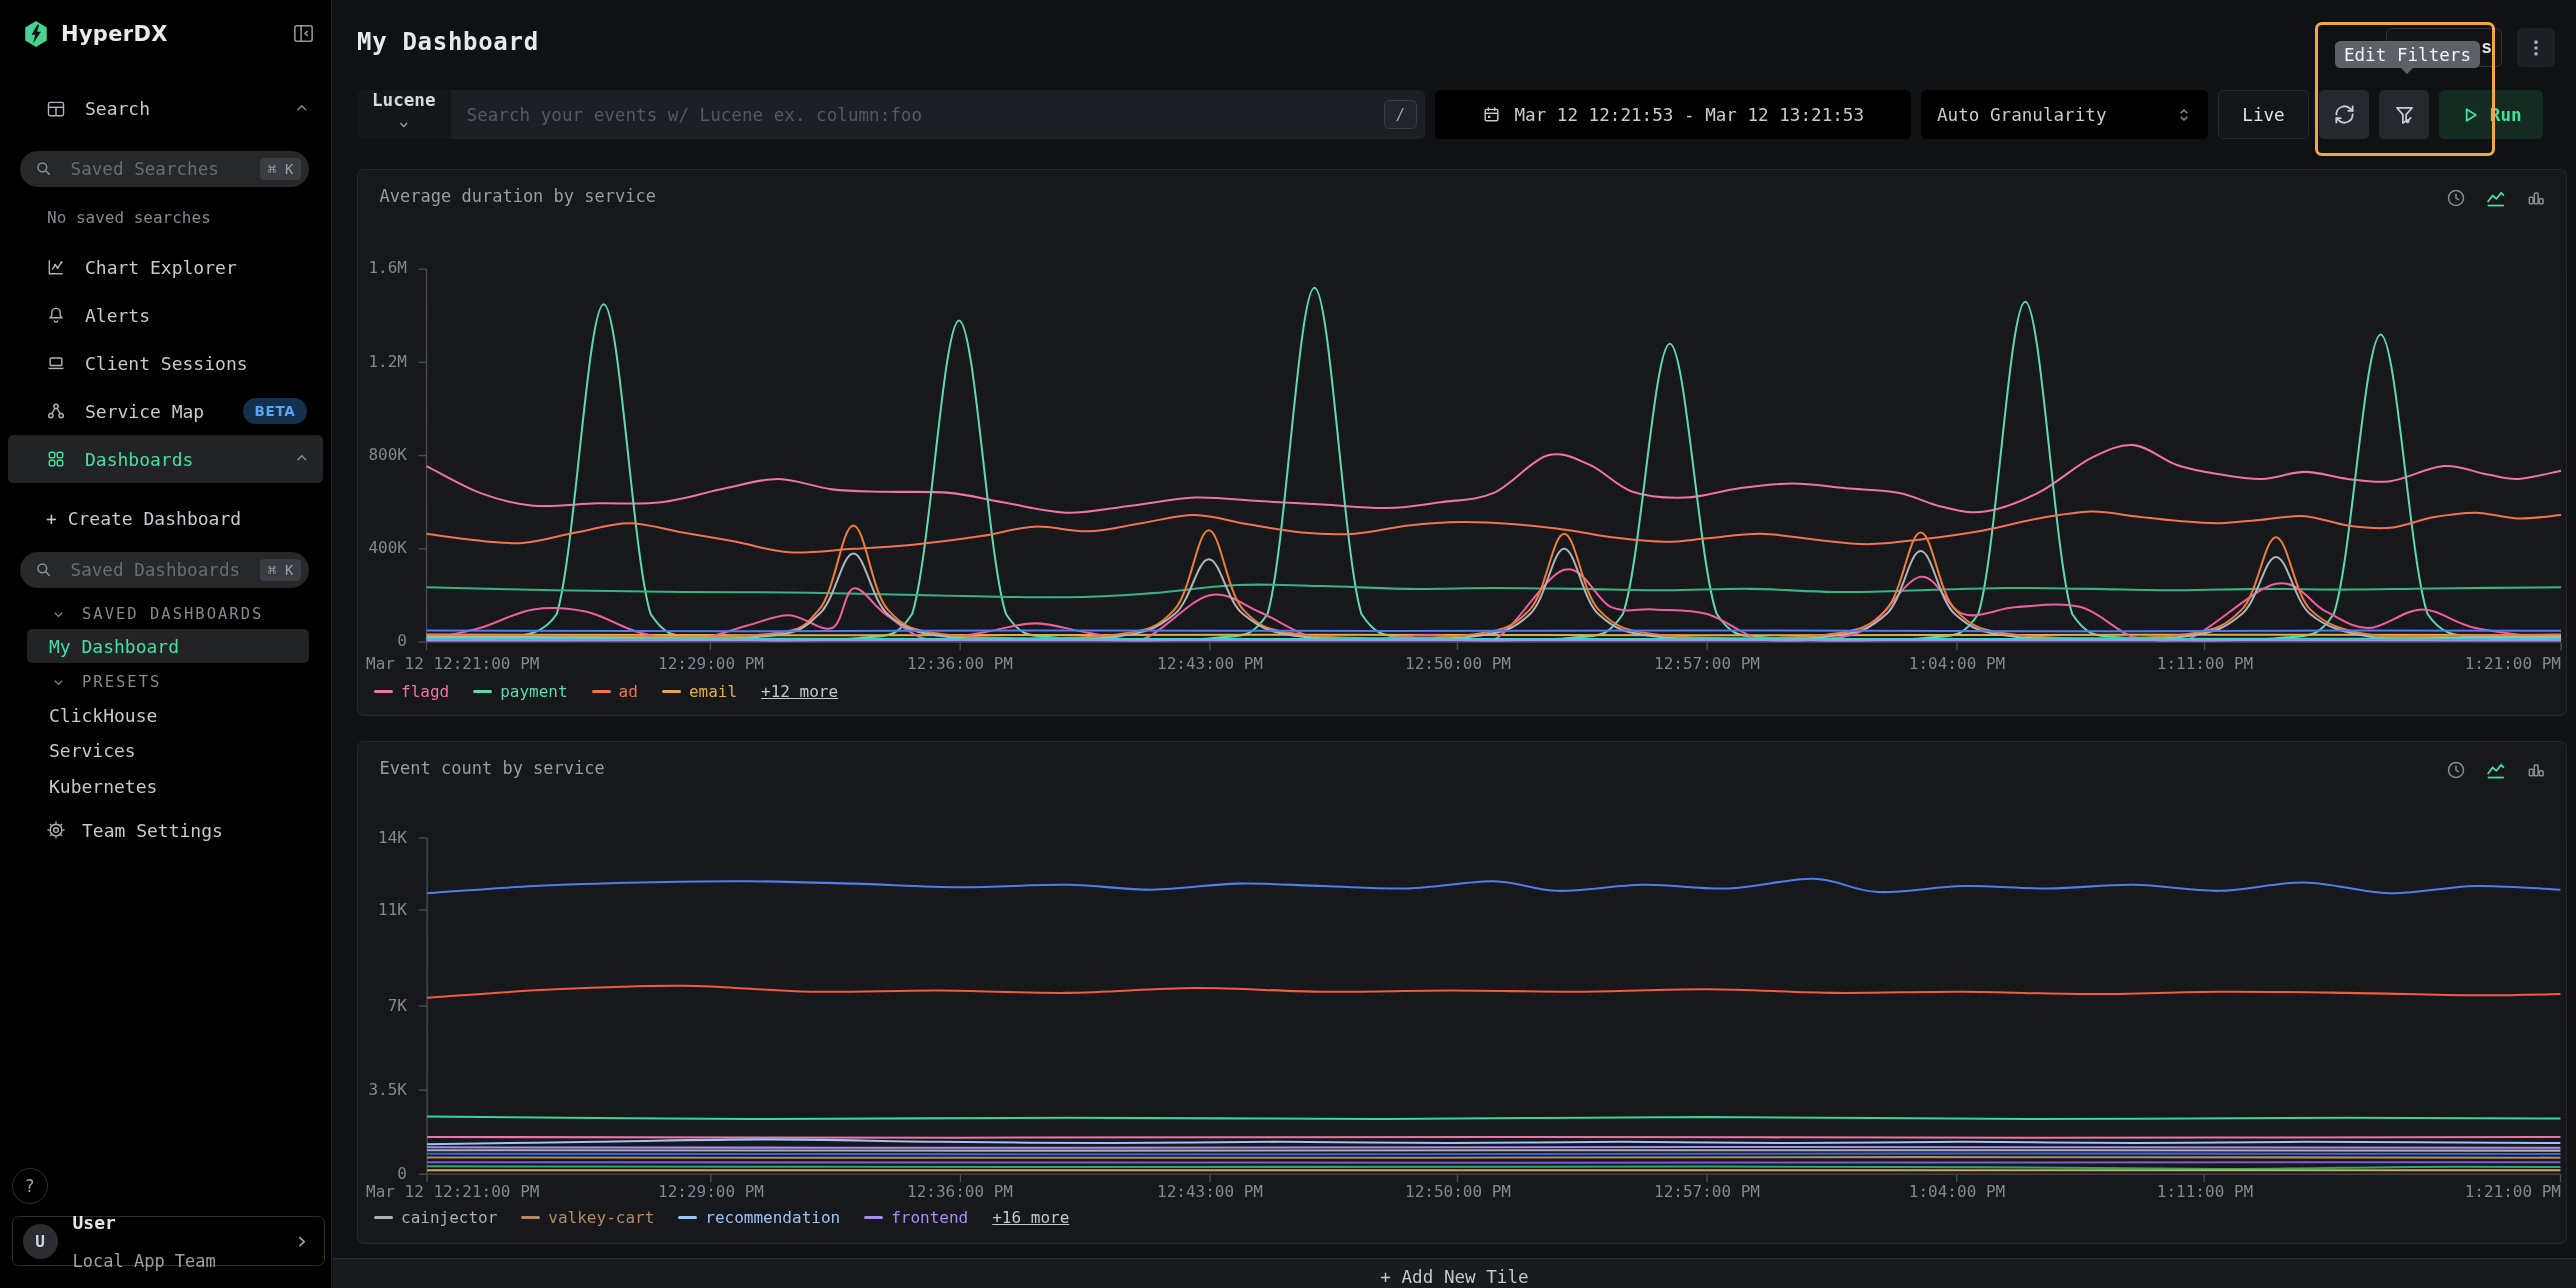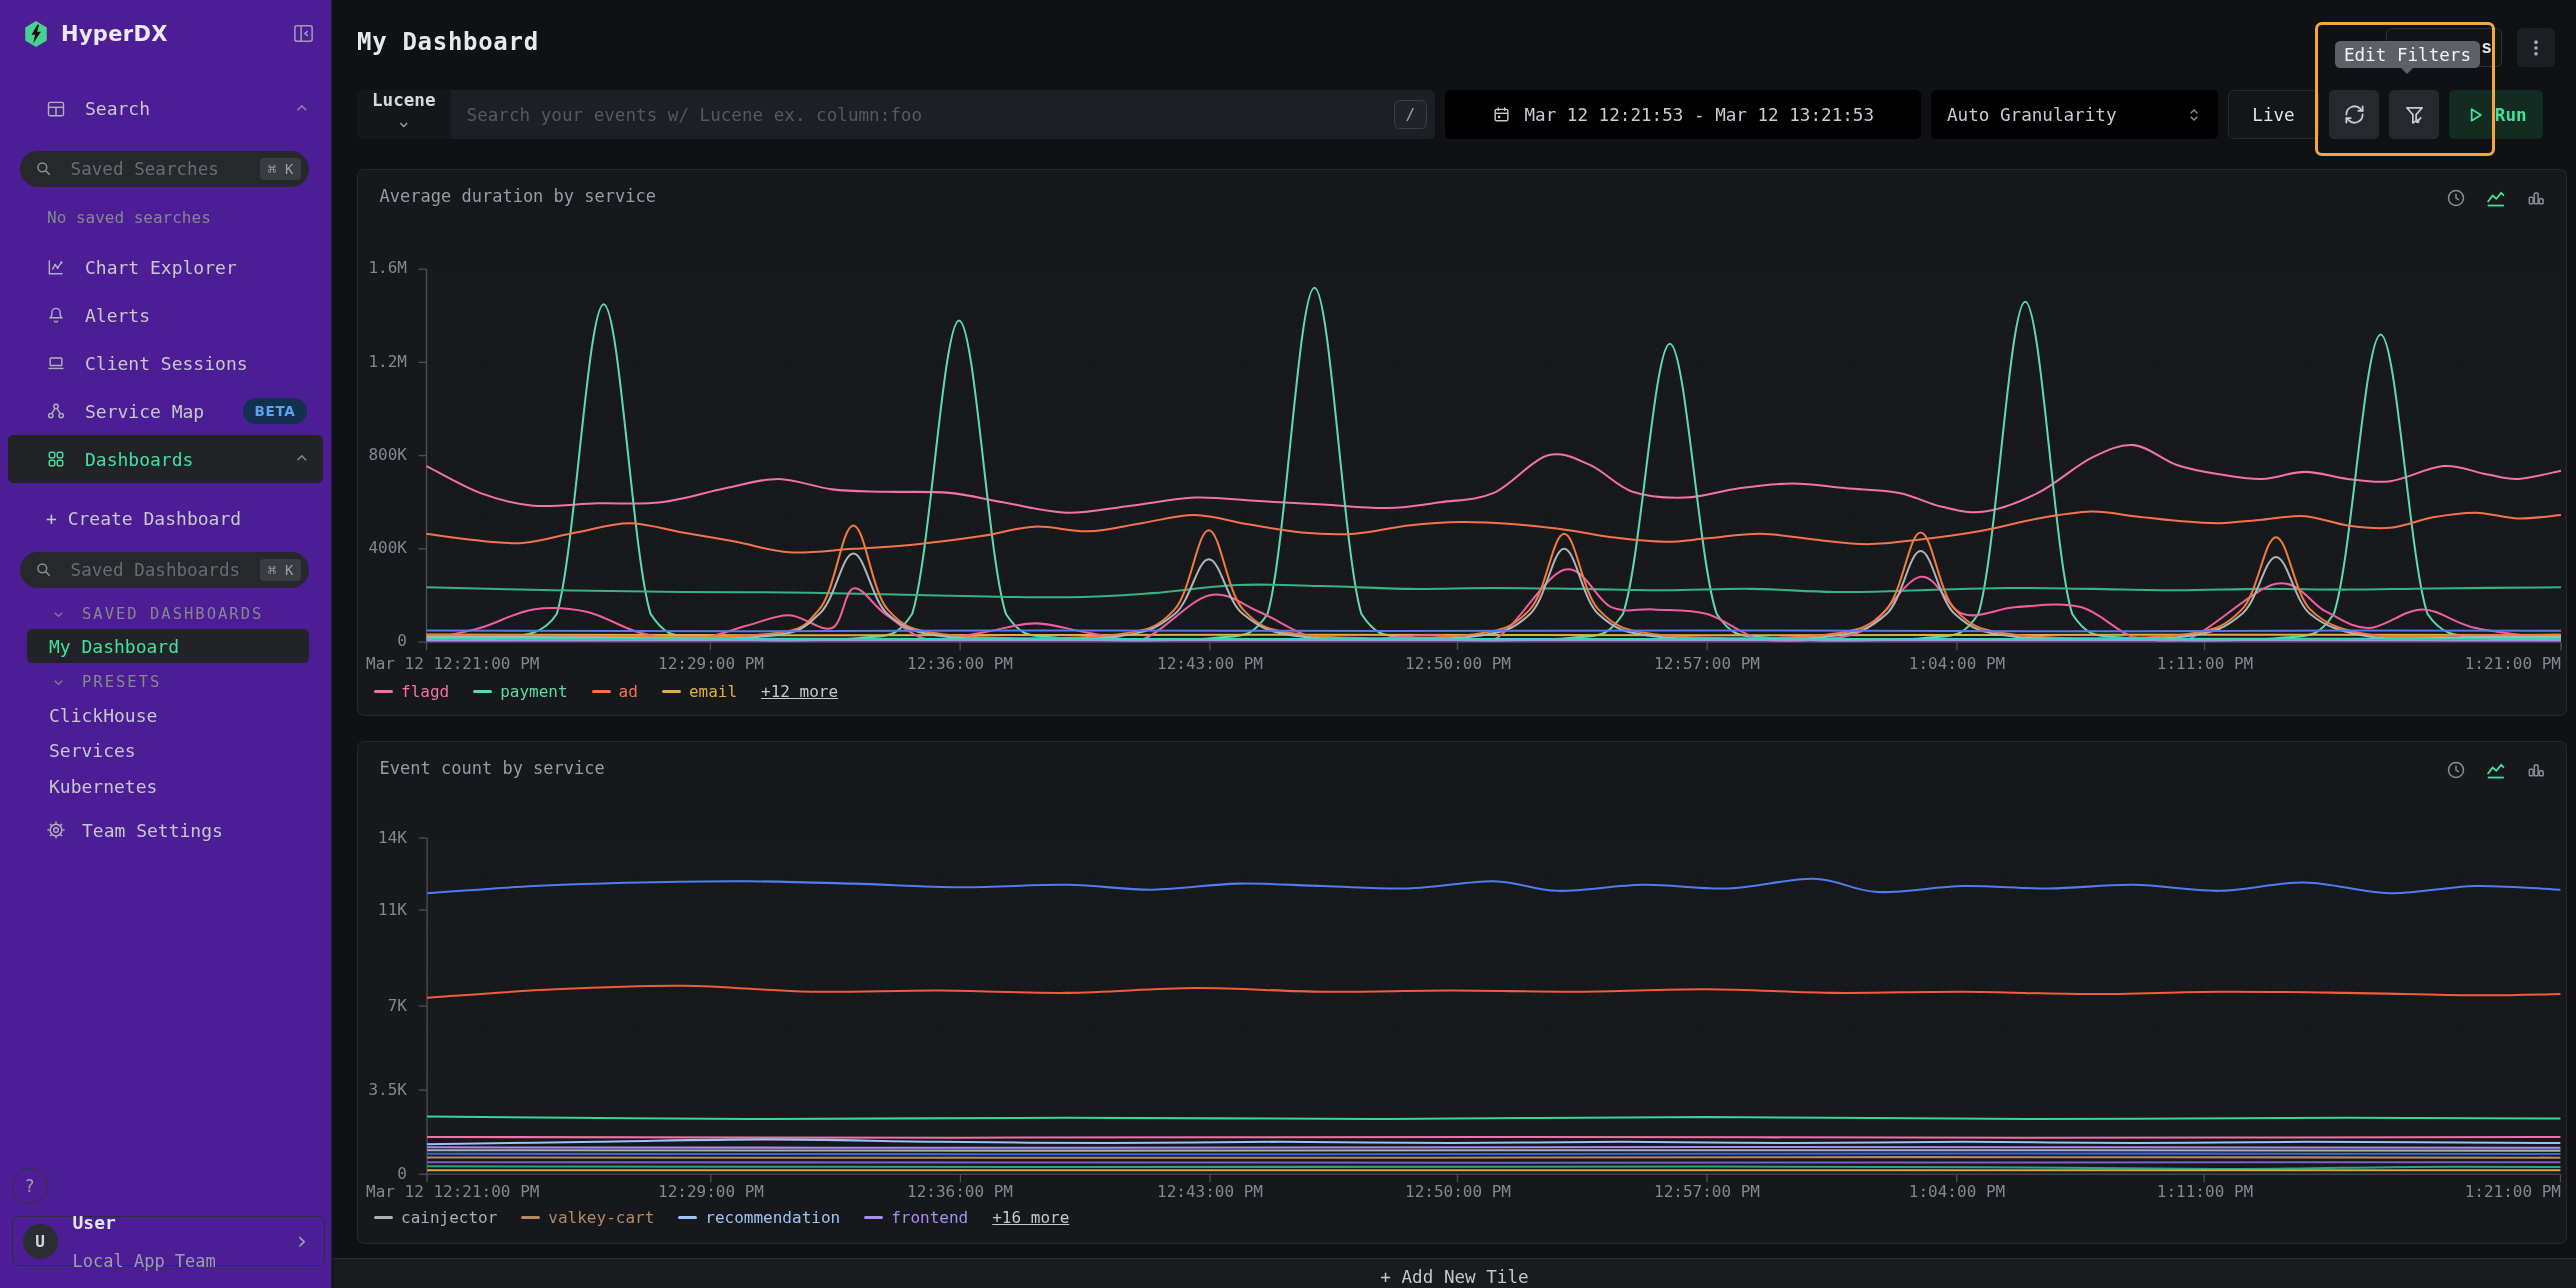--- a/index.html
+++ b/index.html
@@ -1,21 +1,21 @@
 <!DOCTYPE html>
 <html style="font-size:10.8px"><head>
 <meta charset="utf-8">
 <style>
   * { margin:0; padding:0; box-sizing:border-box; }
   html,body { width:2576px; height:1289px; overflow:hidden; }
   body { background:#101114; font-family:"DejaVu Sans Mono",monospace; color:#c6c9ce; position:relative; }
   svg { display:block; }
 
   
-  .sidebar { position:absolute; left:0; top:0; width:332px; height:1289px; background:#4c1d95; border-right:0.7px solid #222428; z-index:5; }
+  .sidebar { position:absolute; left:0; top:0; width:332px; height:1289px; background:#000000; border-right:0.7px solid #222428; z-index:5; }
   .logo-row { position:absolute; left:23px; top:17.6px; right:16px; height:32px; display:flex; align-items:center; }
   .logo-name { margin-left:12px; font-family:"DejaVu Sans",sans-serif; font-weight:bold; font-size:21px; color:#e8eaec; letter-spacing:0.3px; }
   .collapse-btn { margin-left:auto; opacity:.85; }
   .nav-search-row { position:absolute; left:46px; right:20px; top:91px; height:35px; display:flex; align-items:center; gap:19px; font-size:18px; color:#c6c9ce; }
   .row-chevron { margin-left:auto; opacity:.8; }
   .pill { position:absolute; left:20px; right:21.6px; height:36px; background:#26282c; border-radius:18px; display:flex; align-items:center; padding:0 8px 0 15px; }
   .pill-searches { top:151px; } .pill-dashboards { top:552px; }
   .pill .ph { color:#686c74; font-size:17.6px; margin-left:18px; flex:1; }
   .kbd { background:#393c41; border-radius:4px; color:#9ba0a7; font-size:14px; padding:3.4px 8px; white-space:nowrap; }
   .no-saved { position:absolute; left:47px; top:208px; font-size:16px; color:#84888f; }
@@ -46,21 +46,21 @@
   .controls { position:absolute; left:357px; top:90px; width:2186px; height:49px; display:flex; gap:10px; z-index:10; }
   .searchbar { flex:1; display:flex; background:#1d1f24; border-radius:5.4px; overflow:hidden; align-items:center; }
   .lucene-seg { height:100%; display:flex; align-items:center; gap:8px; padding:0 15px; background:#15161a; color:#d6d8db; font-size:17.6px; font-weight:bold;flex-direction:column; }
   .search-ph { flex:1; padding-left:16px; color:#55595f; font-size:17.6px; white-space:nowrap; overflow:hidden; }
   .slash-key { margin-right:8px; background:#222429; border:0.7px solid #3a3d43; border-radius:5.4px; color:#9ba0a7; font-size:16px; padding:4px 10.8px; }
   .btn { background:#000000; border-radius:5.4px; display:flex; align-items:center; justify-content:center; color:#c8cbd0; font-size:17.6px; }
   .date-btn { width:476px; gap:13.5px; white-space:nowrap; }
   .gran-btn { width:287px; justify-content:space-between; padding:0 16px; }
   .live-btn { width:91px; background:#131519; border:0.7px solid #26292e; color:#e2e4e7; }
   .icon-btn { width:50px; background:#26282d; }
-  .run-btn { width:94px; background:#142b21; color:#42e09c; font-weight:bold; gap:9.5px; }
+  .run-btn { width:104px; background:#142b21; color:#42e09c; font-weight:bold; gap:9.5px; }
   .kebab-btn { position:absolute; left:2517px; top:28px; width:38px; height:39px; background:#1d1f24; border-radius:5.4px; display:flex; align-items:center; justify-content:center; z-index:10; }
   .partial-btn { position:absolute; left:2386px; top:28px; width:116px; height:39px; border:0.7px solid #30333a; border-radius:5.4px; background:#131418; color:#e4e6e9; font-weight:bold; font-size:17.6px; display:flex; align-items:center; justify-content:flex-end; padding-right:9.5px; z-index:20; }
   .tooltip { position:absolute; left:2335px; top:41px; width:145px; height:27px; background:#5d6066; border-radius:5.4px; color:#f2f3f5; font-size:17.6px; display:flex; align-items:center; justify-content:center; z-index:30; }
   .tooltip:after { content:""; position:absolute; left:50%; top:100%; margin-left:-6.8px; border:6.8px solid transparent; border-top-color:#5d6066; }
   .annotation { position:absolute; left:2315px; top:22px; width:180px; height:134px; border:3.4px solid #f2a83e; border-radius:6.8px; z-index:40; pointer-events:none; }
 
   
   .panel { position:absolute; left:357px; width:2210px; background:#16181b; border:0.7px solid #26282d; border-radius:6.8px; }
   .panel1 { top:169px; height:547px; }
   .panel2 { top:741px; height:503px; }

